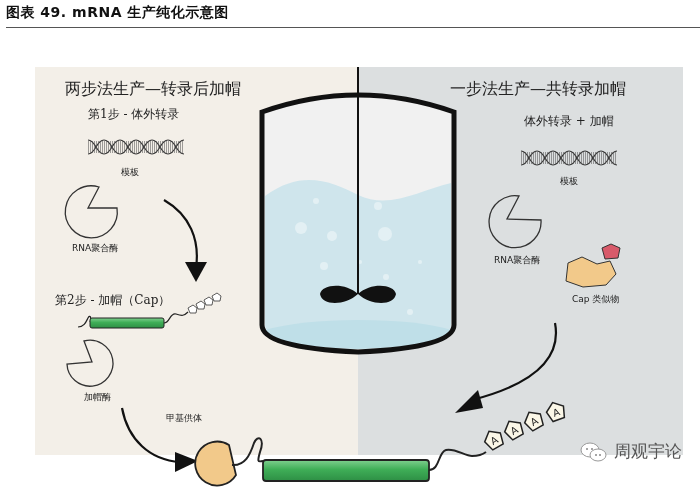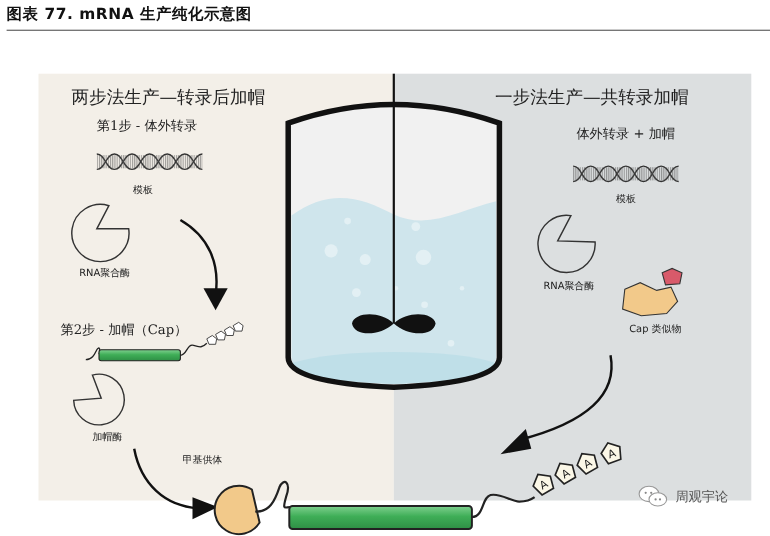--- a/index.html
+++ b/index.html
@@ -2,27 +2,27 @@
 <html><head>
 <meta charset="utf-8">
 <style>
   html, body { margin:0; padding:0; background:#ffffff; }
   body { width:700px; height:487px; position:relative; overflow:hidden; font-family:"DejaVu Serif", serif; }
   .fig-title { position:absolute; left:6px; top:4px; font-family:"DejaVu Sans", sans-serif; font-weight:bold; font-size:14px; color:#111; letter-spacing:0.5px; }
   .fig-rule { position:absolute; left:6px; top:27px; width:694px; height:1px; background:#555; }
   svg.diagram { position:absolute; left:0; top:0; }
   .lbl { font-family:"DejaVu Serif", serif; fill:#222; }
   .lbl-sans { font-family:"DejaVu Sans", sans-serif; fill:#222; }
-  .watermark { position:absolute; left:580px; top:440px; display:flex; align-items:center; gap:6px; color:#555; font-family:"DejaVu Sans", sans-serif; font-size:12px; }
+  .watermark { position:absolute; left:580px; top:440px; display:flex; align-items:center; gap:6px; color:#555; font-family:"DejaVu Sans", sans-serif; font-size:17px; }
   .wm-icon { width:28px; height:22px; position:relative; }
 </style>
 </head>
 <body>
 
-<div class="fig-title">图表 77. mRNA 生产纯化示意图</div>
+<div class="fig-title">图表 49. mRNA 生产纯化示意图</div>
 <div class="fig-rule"></div>
 
 <svg class="diagram" width="700" height="487" viewBox="0 0 700 487">
   <defs>
     <linearGradient id="gGreen" x1="0" y1="0" x2="0" y2="1">
       <stop offset="0" stop-color="#7fd08f"></stop>
       <stop offset="0.45" stop-color="#3fae57"></stop>
       <stop offset="1" stop-color="#2e8f45"></stop>
     </linearGradient>
     <pattern id="dnaStripes" width="2" height="4" patternUnits="userSpaceOnUse">

